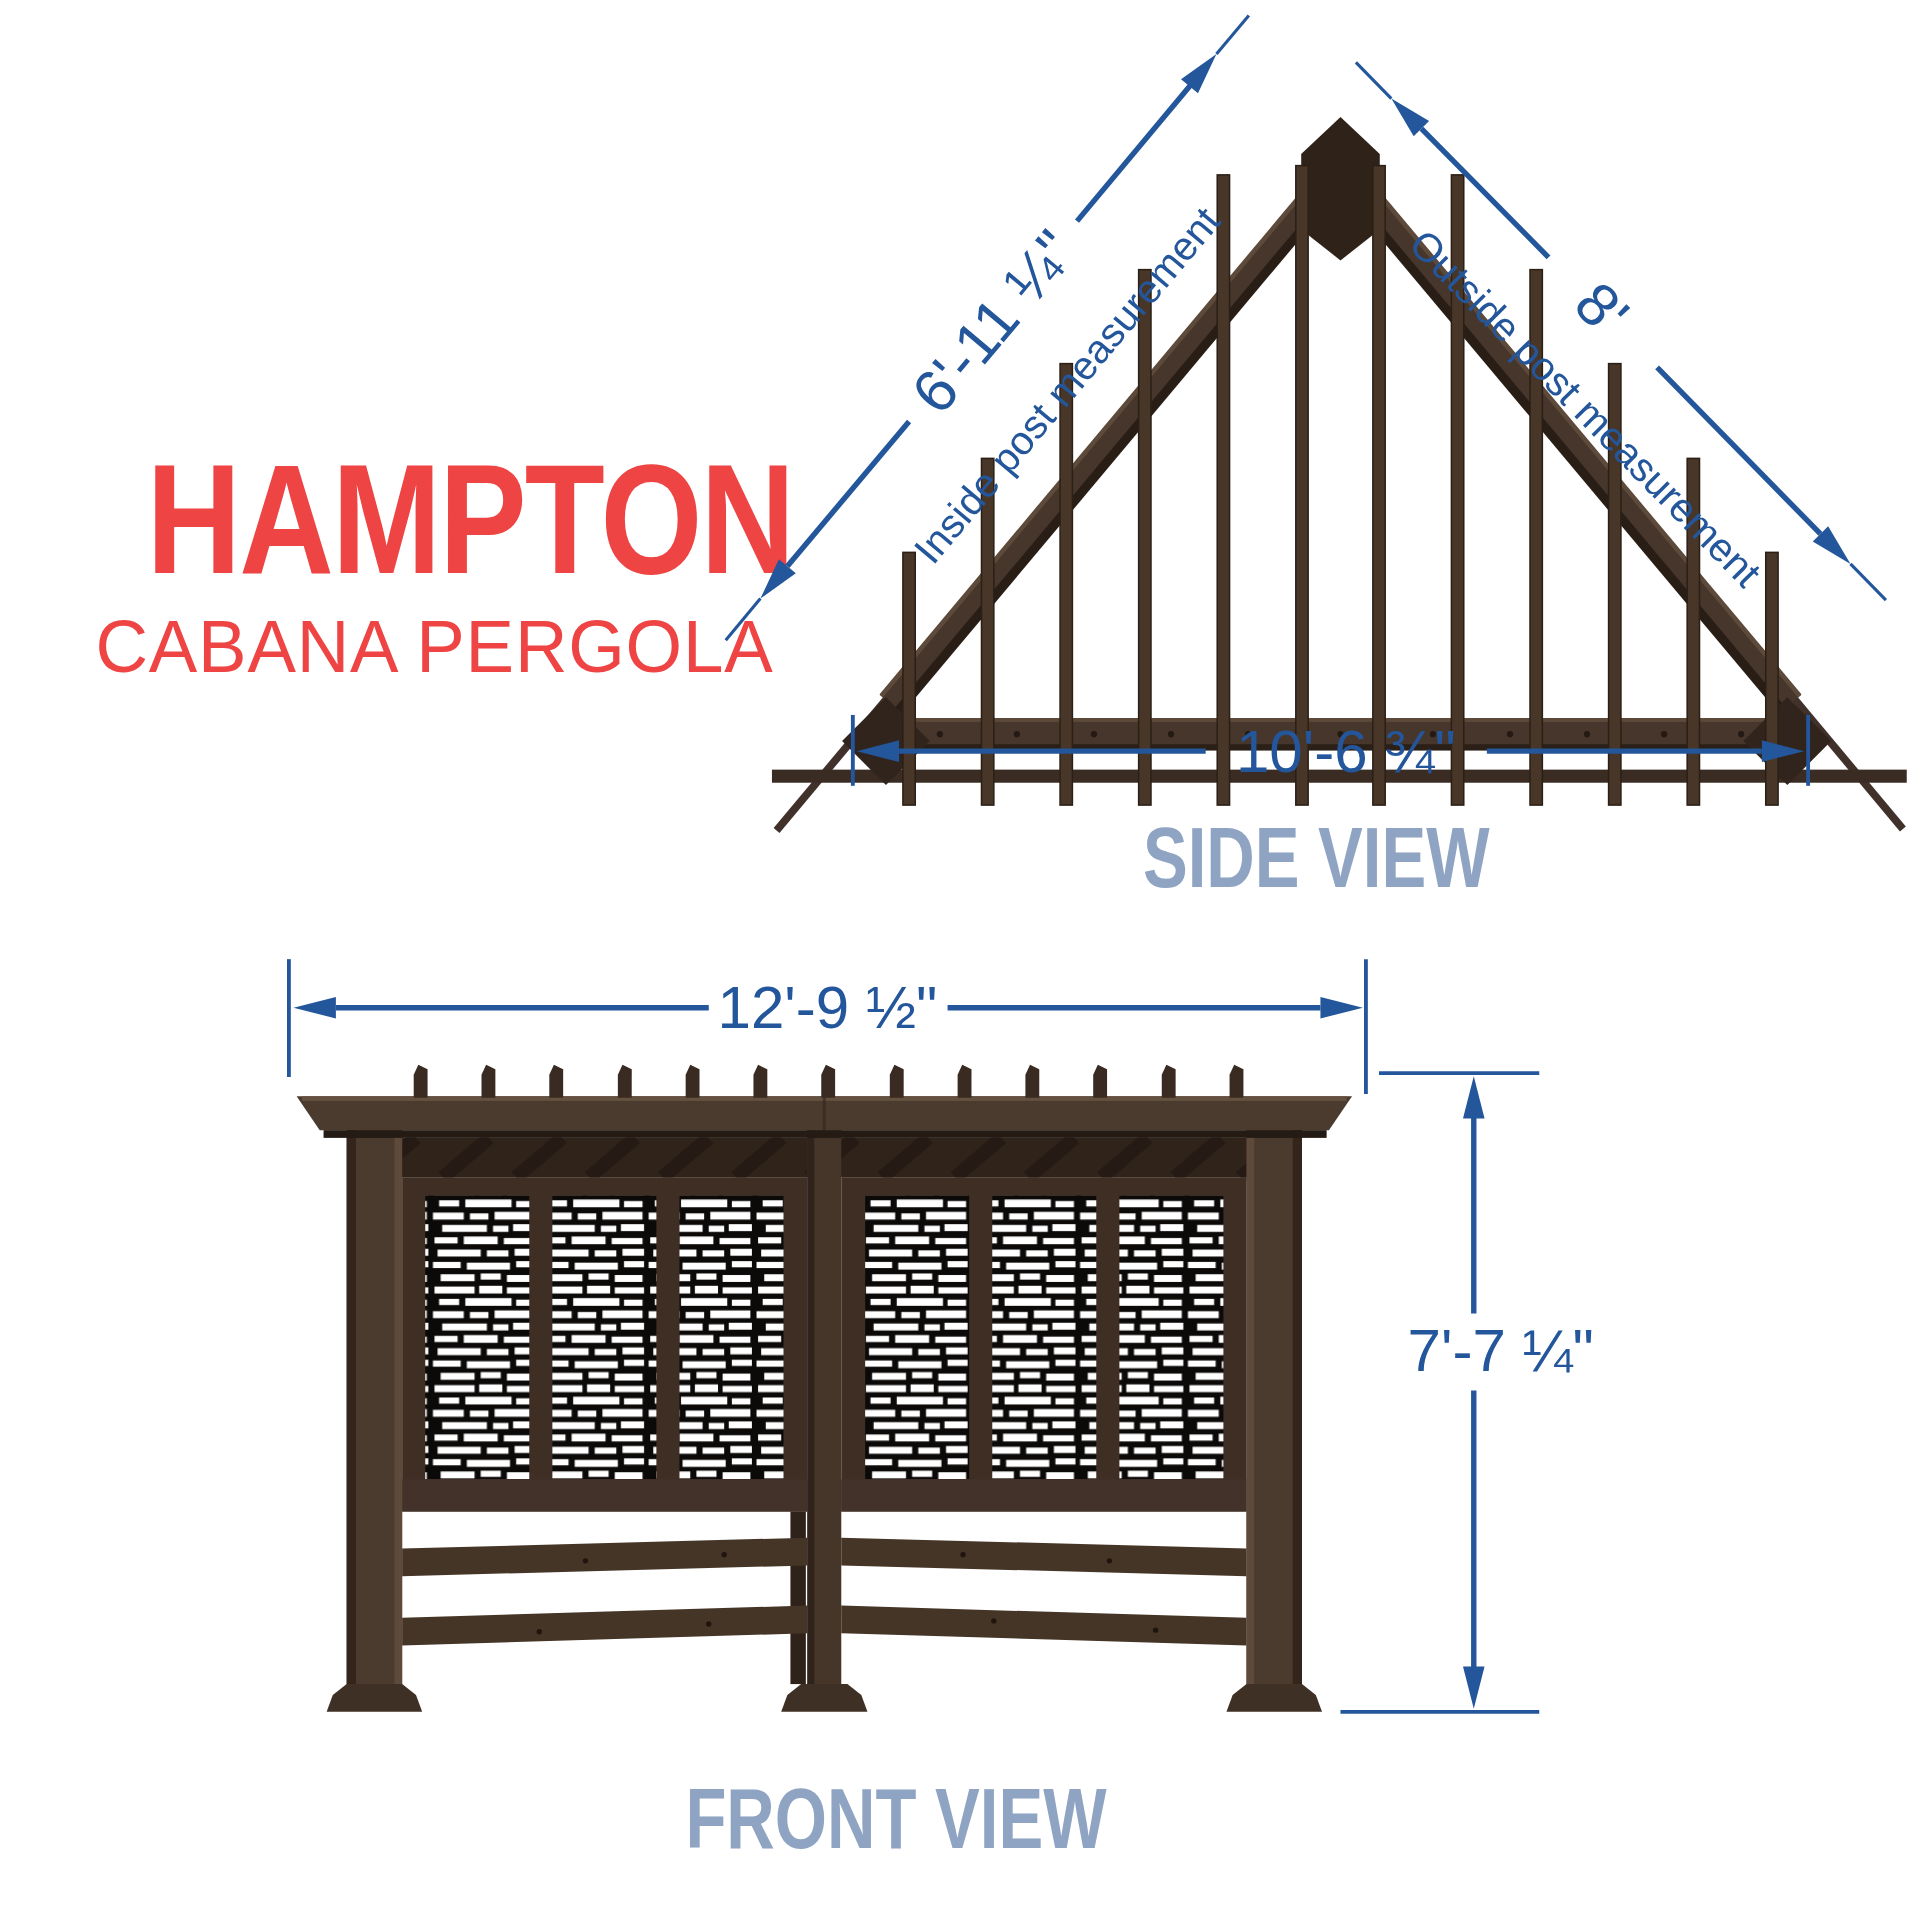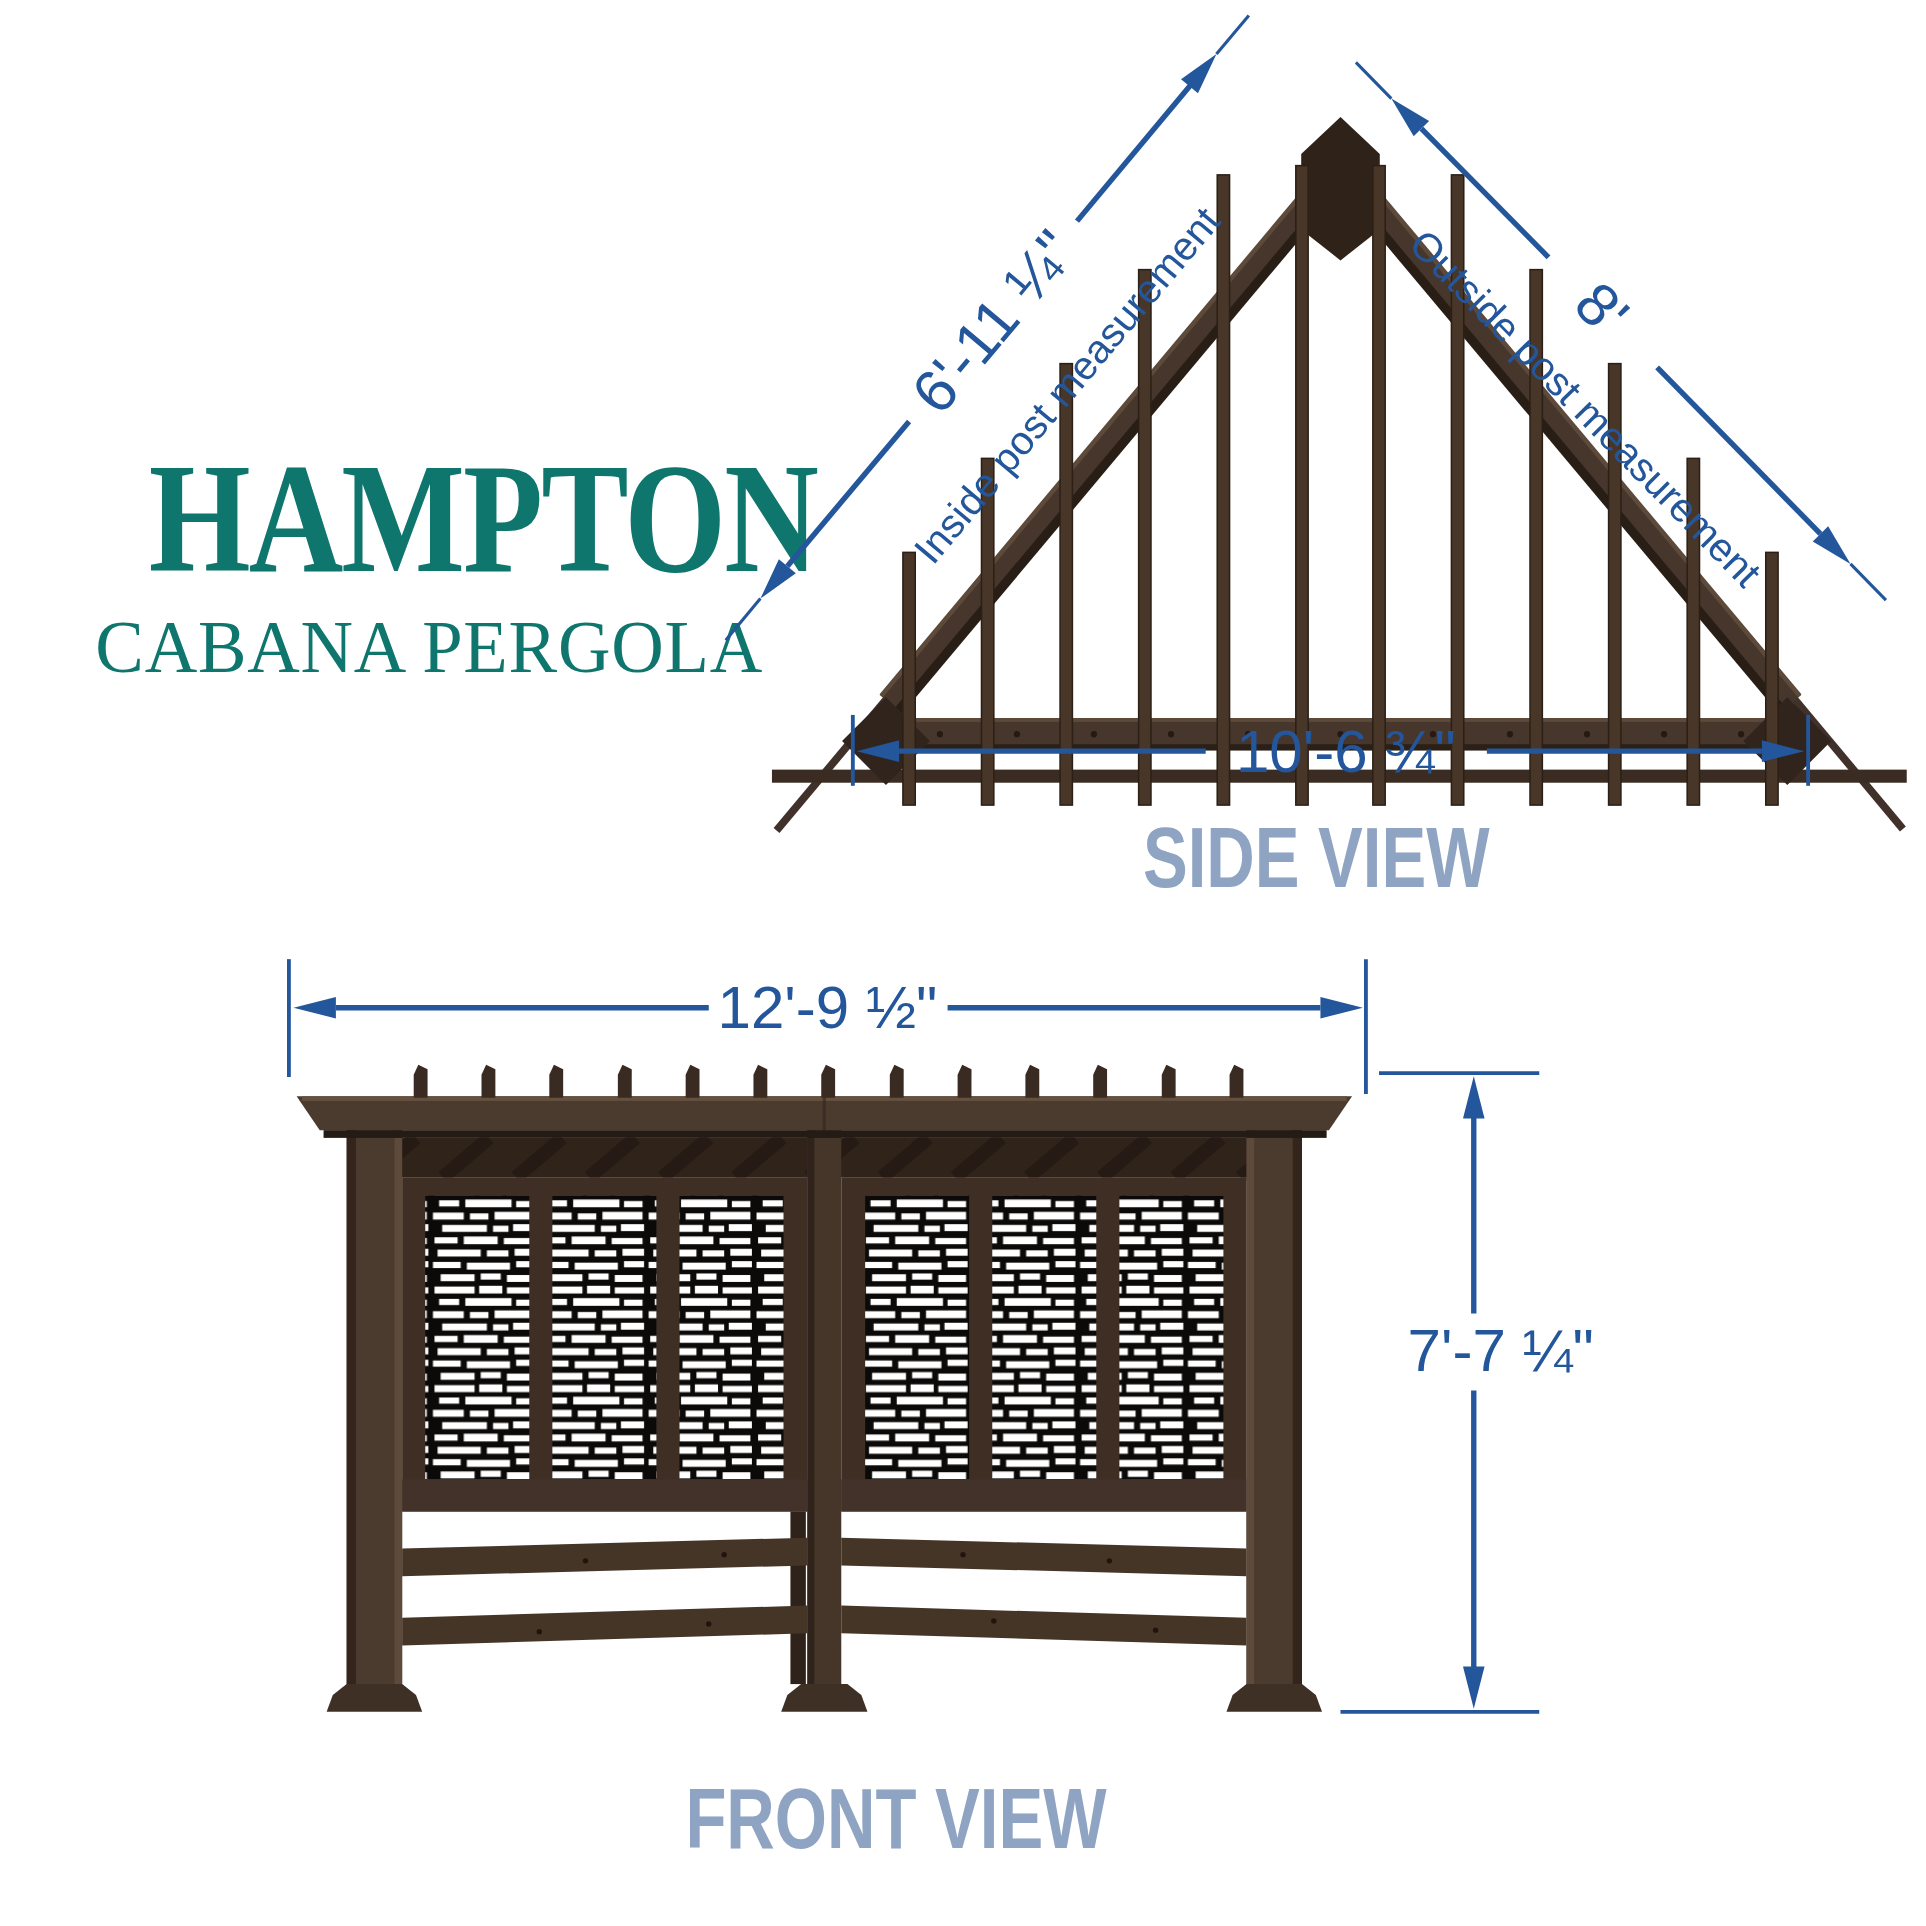--- a/index.html
+++ b/index.html
@@ -1,20 +1,20 @@
 <!DOCTYPE html>
 <html style="font-size:12.3px"><head>
 <meta charset="utf-8">
 <style>
   html,body{margin:0;padding:0;background:#ffffff;}
   .page{position:relative;width:1926px;height:1926px;background:#ffffff;
         font-family:"Liberation Sans",sans-serif;overflow:hidden;}
   .diagram-svg{position:absolute;left:0;top:0;width:1926px;height:1926px;}
   .title-block{position:absolute;left:85px;top:441px;width:640px;text-align:center;
-        color:#0f766e;line-height:1;font-family:Liberation Serif, serif;}
+        color:#ef4444;line-height:1;}
   .title-line1{display:inline-block;font-size:156px;font-weight:bold;
         transform:scaleX(.84);letter-spacing:-2.3px;white-space:nowrap;}
   .title-line2{display:inline-block;font-size:75px;font-weight:400;
         transform:scaleX(.97);letter-spacing:0.8px;white-space:nowrap;margin-top:12.3px;}
   .view-label{position:absolute;width:416px;text-align:center;color:#8EA4C2;}
   .view-label span{display:inline-block;font-size:86px;font-weight:bold;
         transform:scaleX(.78);white-space:nowrap;}
   #side-view-label{left:1094px;top:808px;}
   #front-view-label{left:626px;top:1769px;}
   text.dim{fill:#23569B;font-size:78px;font-family:"Liberation Sans",sans-serif;}

